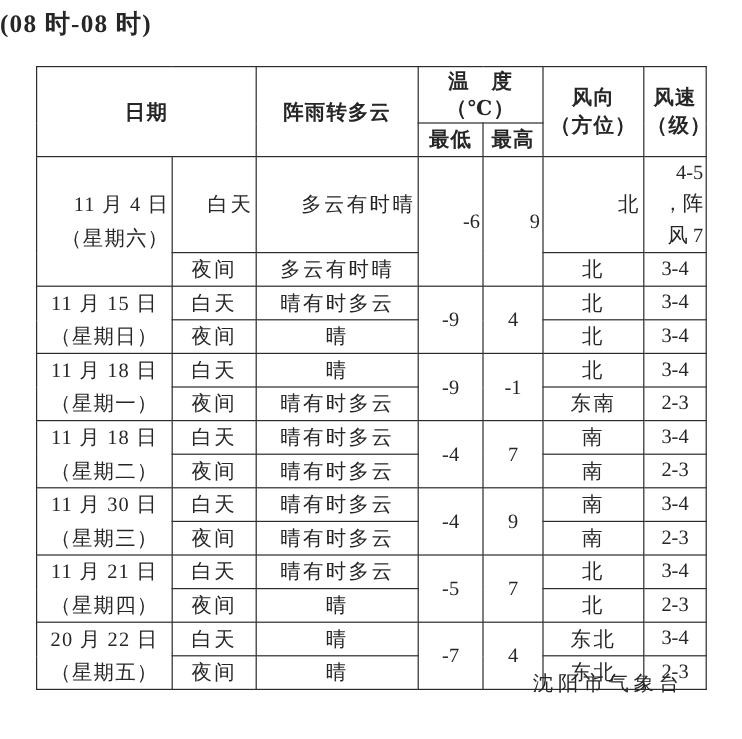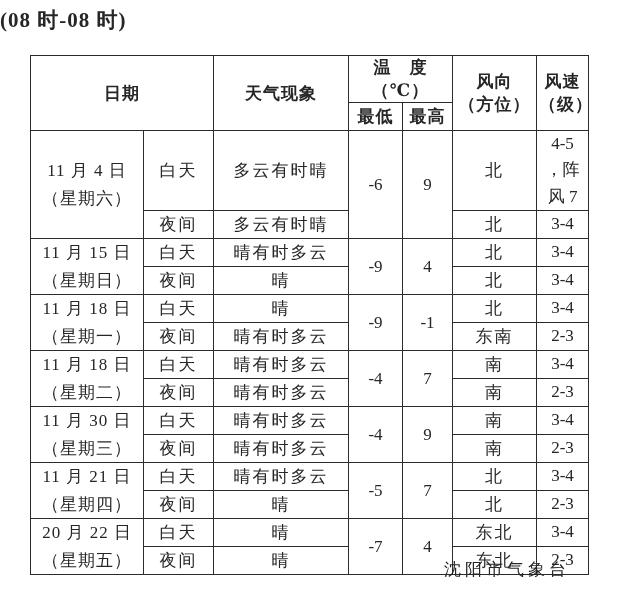--- a/index.html
+++ b/index.html
@@ -66,20 +66,21 @@
   td.temp-cell {
     font-size: 18px;
   }
   td.wind-speed-cell {
     font-size: 17px;
     letter-spacing: 0;
     line-height: 1.55;
   }
   tr.tall-day td {
     height: 79px;
+    text-align: right;
   }
   .footer {
     position: absolute;
     top: 556px;
     right: 48px;
     font-size: 17px;
     line-height: 1.7;
   }
   .footer .issuer {
     letter-spacing: 4px;
@@ -101,21 +102,21 @@
       <col style="width:70px">
       <col style="width:135px">
       <col style="width:54px">
       <col style="width:50px">
       <col style="width:84px">
       <col style="width:52px">
     </colgroup>
     <thead>
       <tr>
         <th colspan="2" rowspan="2">日期</th>
-        <th rowspan="2">天气现象</th>
+        <th rowspan="2">阵雨转多云</th>
         <th colspan="2">温　度（℃）</th>
         <th rowspan="2">风向
 （方位）</th>
         <th rowspan="2">风速
 （级）</th>
       </tr>
       <tr>
         <th>最低</th>
         <th>最高</th>
       </tr>

